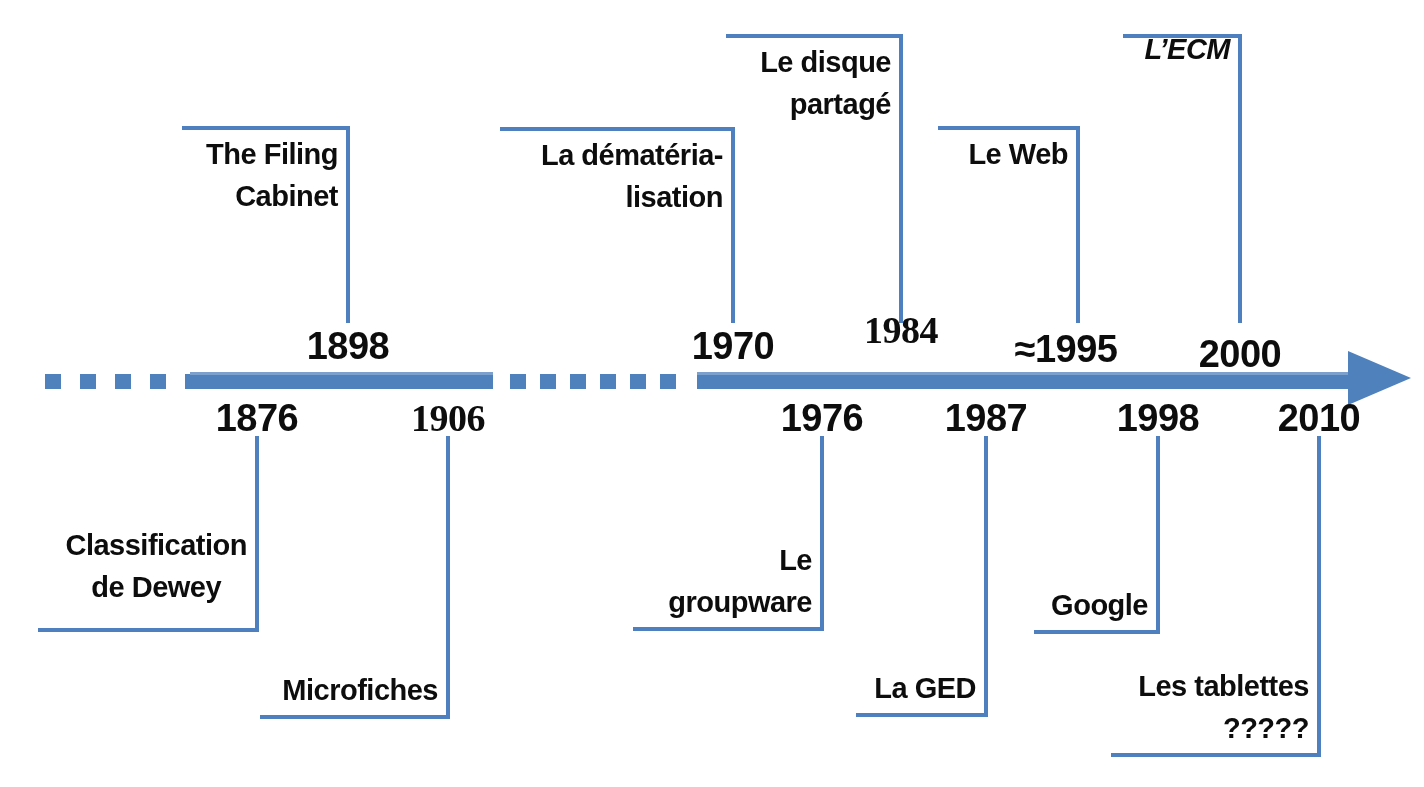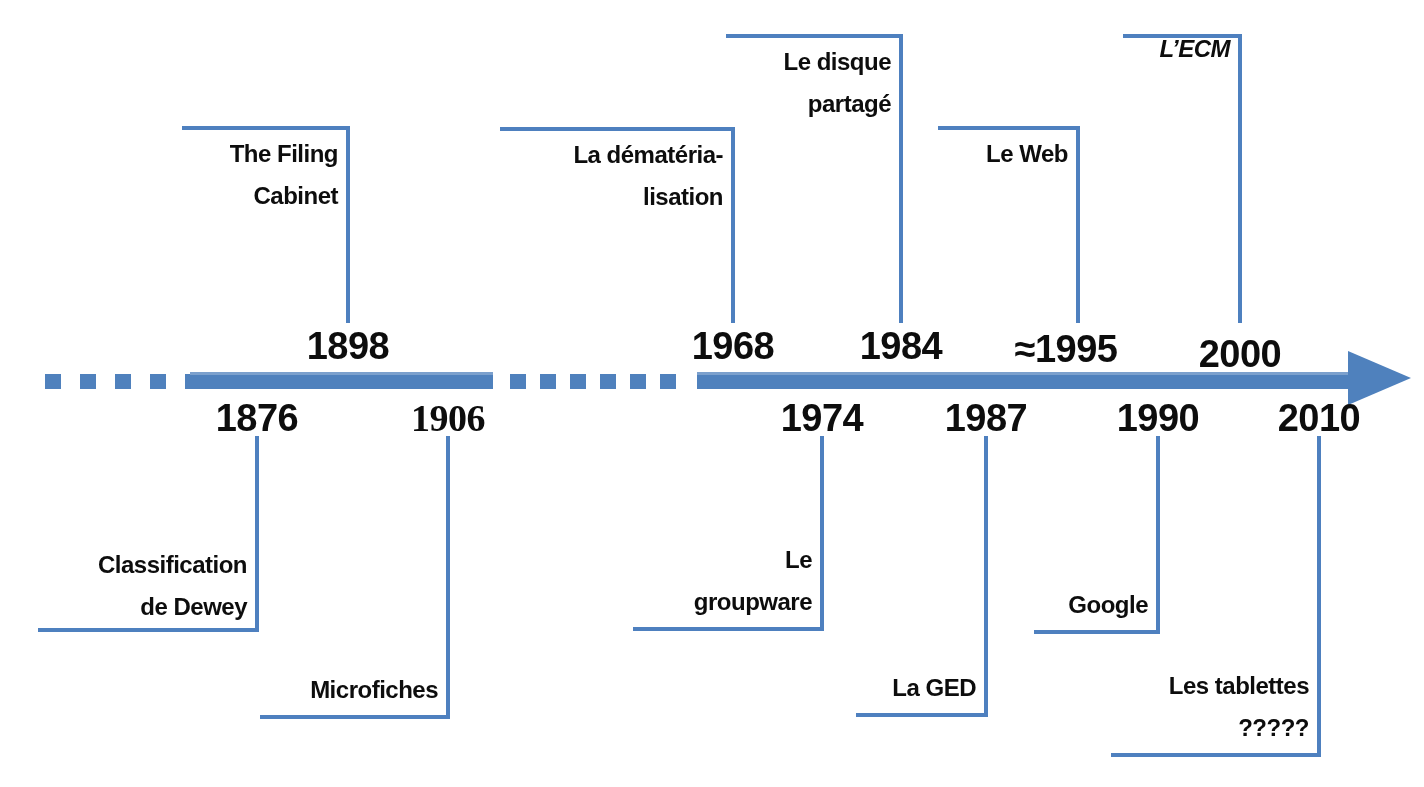--- a/index.html
+++ b/index.html
@@ -27,21 +27,21 @@
     position: absolute;
     width: 200px;
     text-align: center;
     font-size: 38px;
     line-height: 38px;
     white-space: nowrap;
   }
   .event-label {
     position: absolute;
     text-align: right;
-    font-size: 24px;
+    font-size: 29px;
     line-height: 42px;
     white-space: pre-line;
   }
 </style>
 </head>
 <body>
 
 <div id="canvas" style="color: rgb(13, 13, 13); background: rgb(255, 255, 255);">
   <div id="axis">
       <div class="axis-seg" style="left: 45px; top: 374px; width: 145px; height: 15px; background: repeating-linear-gradient(90deg, rgb(79, 129, 189) 0px, rgb(79, 129, 189) 16px, transparent 16px, transparent 35px);"></div>
@@ -54,73 +54,73 @@
       <div>
         <div class="vline" style="left: 346px; top: 126px; height: 197px; background: rgb(78, 128, 191);"></div>
         <div class="hline" style="left: 182px; top: 126px; width: 168px; background: rgb(78, 128, 191);"></div>
         <div class="year-label" style="left: 248px; top: 327px;">1898</div>
         <div class="event-label" style="right: 1086px; top: 133px;">The Filing
 Cabinet</div>
       </div>
       <div>
         <div class="vline" style="left: 731px; top: 127px; height: 196px; background: rgb(78, 128, 191);"></div>
         <div class="hline" style="left: 500px; top: 127px; width: 235px; background: rgb(78, 128, 191);"></div>
-        <div class="year-label" style="left: 633px; top: 327px;">1968</div>
+        <div class="year-label" style="left: 633px; top: 327px;">1970</div>
         <div class="event-label" style="right: 701px; top: 134px;">La dématéria-
 lisation</div>
       </div>
       <div>
         <div class="vline" style="left: 899px; top: 34px; height: 289px; background: rgb(78, 128, 191);"></div>
         <div class="hline" style="left: 726px; top: 34px; width: 177px; background: rgb(78, 128, 191);"></div>
-        <div class="year-label" style="left: 801px; top: 327px;">1984</div>
+        <div class="year-label" style="left: 801px; top: 311px; font-family: Liberation Serif, serif;">1984</div>
         <div class="event-label" style="right: 533px; top: 41px;">Le disque
 partagé</div>
       </div>
       <div>
         <div class="vline" style="left: 1076px; top: 126px; height: 197px; background: rgb(78, 128, 191);"></div>
         <div class="hline" style="left: 938px; top: 126px; width: 142px; background: rgb(78, 128, 191);"></div>
         <div class="year-label" style="left: 966px; top: 330px;">≈1995</div>
         <div class="event-label" style="right: 356px; top: 133px;">Le Web</div>
       </div>
       <div>
         <div class="vline" style="left: 1238px; top: 34px; height: 289px; background: rgb(78, 128, 191);"></div>
         <div class="hline" style="left: 1123px; top: 34px; width: 119px; background: rgb(78, 128, 191);"></div>
         <div class="year-label" style="left: 1140px; top: 327px; margin-top: 8px;">2000</div>
         <div class="event-label" style="right: 194px; top: 28px; font-style: italic;">L’ECM</div>
       </div>
       <div>
         <div class="vline" style="left: 255px; top: 436px; height: 196px; background: rgb(78, 128, 191);"></div>
         <div class="hline" style="left: 38px; top: 628px; width: 221px; background: rgb(78, 128, 191);"></div>
         <div class="year-label" style="left: 157px; top: 399px;">1876</div>
-        <div class="event-label" style="right: 1177px; bottom: 159px;">Classification
+        <div class="event-label" style="right: 1177px; bottom: 179px; text-align: center;">Classification
 de Dewey</div>
       </div>
       <div>
         <div class="vline" style="left: 446px; top: 436px; height: 283px; background: rgb(78, 128, 191);"></div>
         <div class="hline" style="left: 260px; top: 715px; width: 190px; background: rgb(78, 128, 191);"></div>
         <div class="year-label" style="left: 348px; top: 399px; font-family: Liberation Serif, serif;">1906</div>
         <div class="event-label" style="right: 986px; bottom: 76px;">Microfiches</div>
       </div>
       <div>
         <div class="vline" style="left: 820px; top: 436px; height: 195px; background: rgb(78, 128, 191);"></div>
         <div class="hline" style="left: 633px; top: 627px; width: 191px; background: rgb(78, 128, 191);"></div>
-        <div class="year-label" style="left: 722px; top: 399px;">1974</div>
+        <div class="year-label" style="left: 722px; top: 399px;">1976</div>
         <div class="event-label" style="right: 612px; bottom: 164px;">Le
 groupware</div>
       </div>
       <div>
         <div class="vline" style="left: 984px; top: 436px; height: 281px; background: rgb(78, 128, 191);"></div>
         <div class="hline" style="left: 856px; top: 713px; width: 132px; background: rgb(78, 128, 191);"></div>
         <div class="year-label" style="left: 886px; top: 399px;">1987</div>
         <div class="event-label" style="right: 448px; bottom: 78px;">La GED</div>
       </div>
       <div>
         <div class="vline" style="left: 1156px; top: 436px; height: 198px; background: rgb(78, 128, 191);"></div>
         <div class="hline" style="left: 1034px; top: 630px; width: 126px; background: rgb(78, 128, 191);"></div>
-        <div class="year-label" style="left: 1058px; top: 399px;">1990</div>
+        <div class="year-label" style="left: 1058px; top: 399px;">1998</div>
         <div class="event-label" style="right: 276px; bottom: 161px;">Google</div>
       </div>
       <div>
         <div class="vline" style="left: 1317px; top: 436px; height: 321px; background: rgb(78, 128, 191);"></div>
         <div class="hline" style="left: 1111px; top: 753px; width: 210px; background: rgb(78, 128, 191);"></div>
         <div class="year-label" style="left: 1219px; top: 399px;">2010</div>
         <div class="event-label" style="right: 115px; bottom: 38px;">Les tablettes
 ?????</div>
       </div>
     </div>

